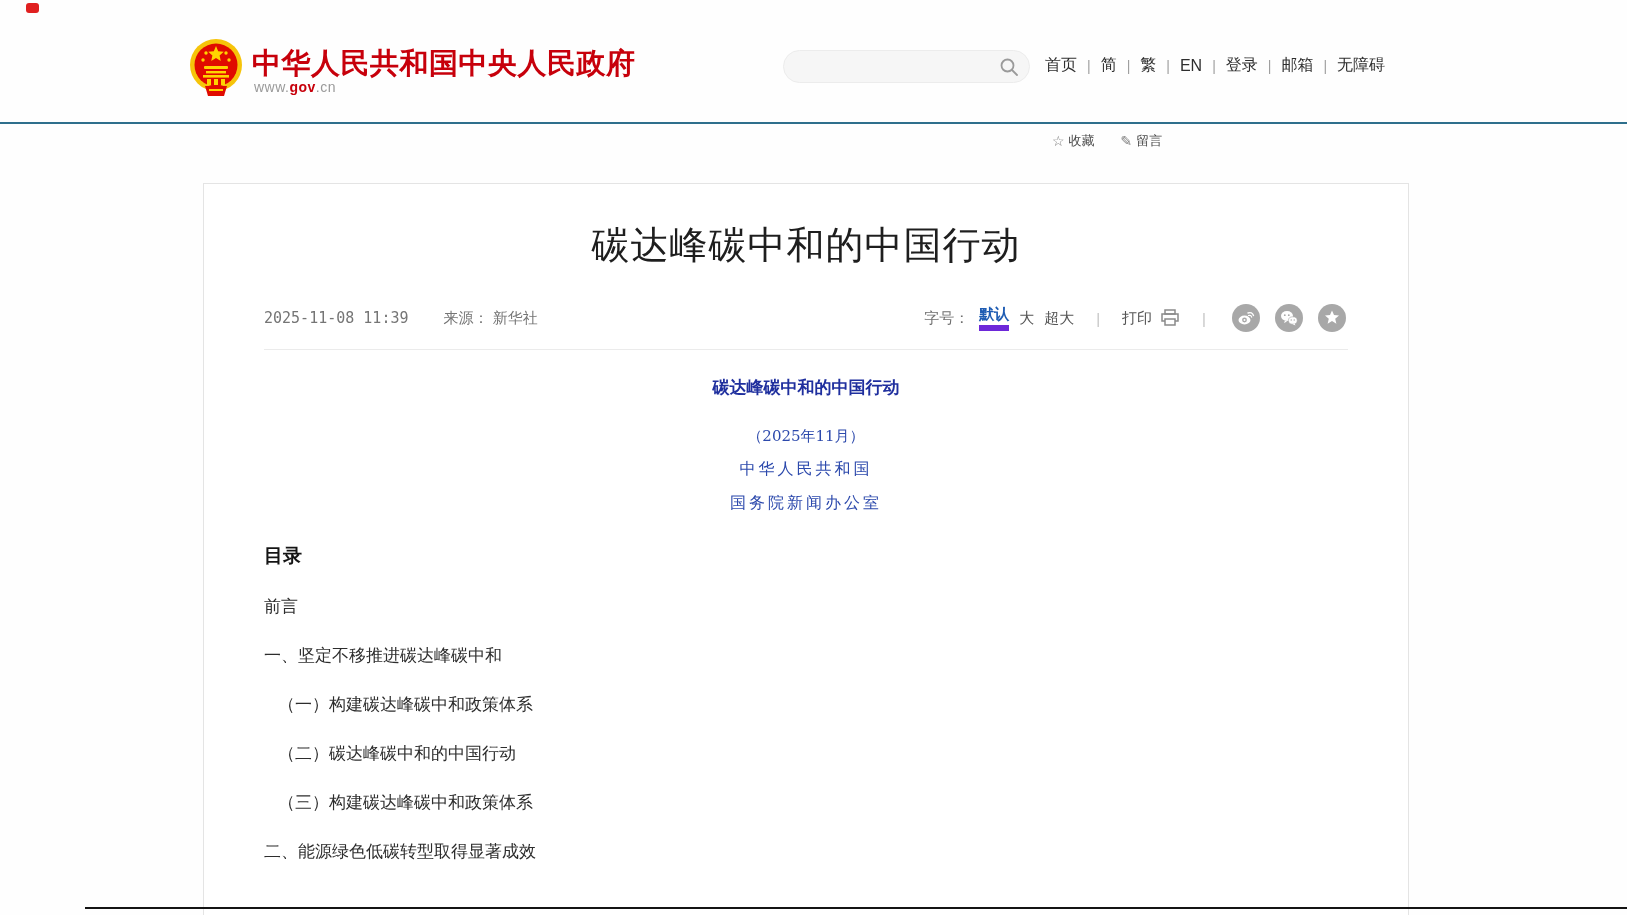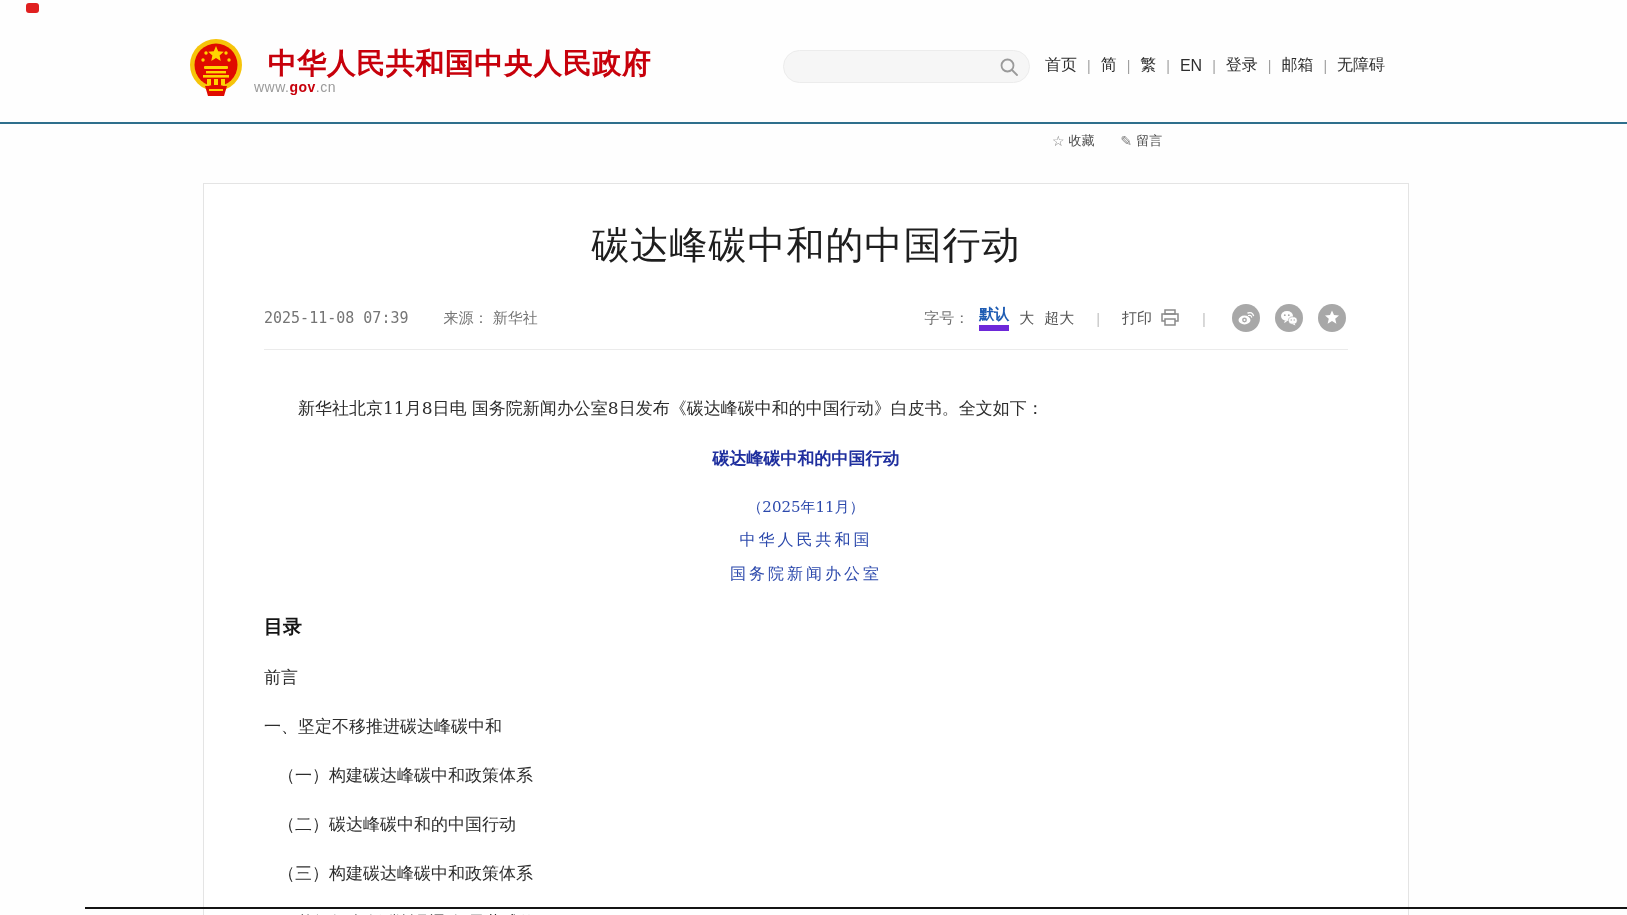--- a/index.html
+++ b/index.html
@@ -8,21 +8,21 @@
     position:relative; width:1627px; height:915px; overflow:hidden;
     background:#fefefe;
     font-family:"Liberation Sans","DejaVu Sans",sans-serif;
     color:#333;
   }
 
   
   .artifact-dot { position:absolute; left:26px; top:3px; width:13px; height:10px;
     background:#e02020; border-radius:3px; }
   .emblem { position:absolute; left:189px; top:38px; width:54px; height:60px; }
-  .site-title { position:absolute; left:268px; top:44px; font-size:29px; font-weight:bold;
+  .site-title { position:absolute; left:252px; top:44px; font-size:29px; font-weight:bold;
     color:#c7000b; letter-spacing:0.5px; white-space:nowrap; }
   .site-url { position:absolute; left:254px; top:79px; font-size:14px; color:#9a9a9a;
     letter-spacing:0.5px; }
   .site-url .hl { color:#c7000b; font-weight:bold; }
 
   .search-box { position:absolute; left:783px; top:50px; width:247px; height:33px;
     background:#f6f6f6; border:1px solid #ececec; border-radius:17px;
     display:flex; align-items:center; padding:0 10px 0 16px; }
   .search-input { flex:1; border:none; outline:none; background:transparent;
     font-size:14px; color:#333; font-family:inherit; }
@@ -148,21 +148,21 @@
       <span>留言</span>
     </span>
   </div>
 
   <div class="card">
 
     <h1 class="article-title">碳达峰碳中和的中国行动</h1>
 
     <div class="meta-row">
       <div class="meta-left">
-        <span>2025-11-08 07:39</span>
+        <span>2025-11-08 11:39</span>
         <span class="src"><span>来源：</span> <span>新华社</span></span>
       </div>
 
       <div class="meta-right">
         <span class="lbl">字号：</span>
         <span class="font-opt selected">默认</span>
         <span class="font-opt">大</span>
         <span class="font-opt">超大</span>
         <span class="vsep">|</span>
         <span class="print-wrap">
@@ -201,21 +201,20 @@
               <path d="M9 1.5 l2 4.6 5 .4 -3.8 3.3 1.2 4.9 -4.4 -2.6 -4.4 2.6 1.2 -4.9 -3.8 -3.3 5 -.4 z" fill="#fff"></path>
             </svg>
           </span>
         </span>
       </div>
     </div>
 
     <div class="meta-divider"></div>
 
     <div class="body-wrap">
-      <p class="lead">新华社北京11月8日电 国务院新闻办公室8日发布《碳达峰碳中和的中国行动》白皮书。全文如下：</p>
       <div class="center-line doc-title">碳达峰碳中和的中国行动</div>
       <div class="center-line doc-date">（2025年11月）</div>
       <div class="center-line doc-org">中华人民共和国</div>
       <div class="center-line doc-org">国务院新闻办公室</div>
 
       <div class="toc-heading">目录</div>
       <div class="toc-item">前言</div>
       <div class="toc-item">一、坚定不移推进碳达峰碳中和</div>
       <div class="toc-item toc-sub">（一）构建碳达峰碳中和政策体系</div>
       <div class="toc-item toc-sub">（二）碳达峰碳中和的中国行动</div>

